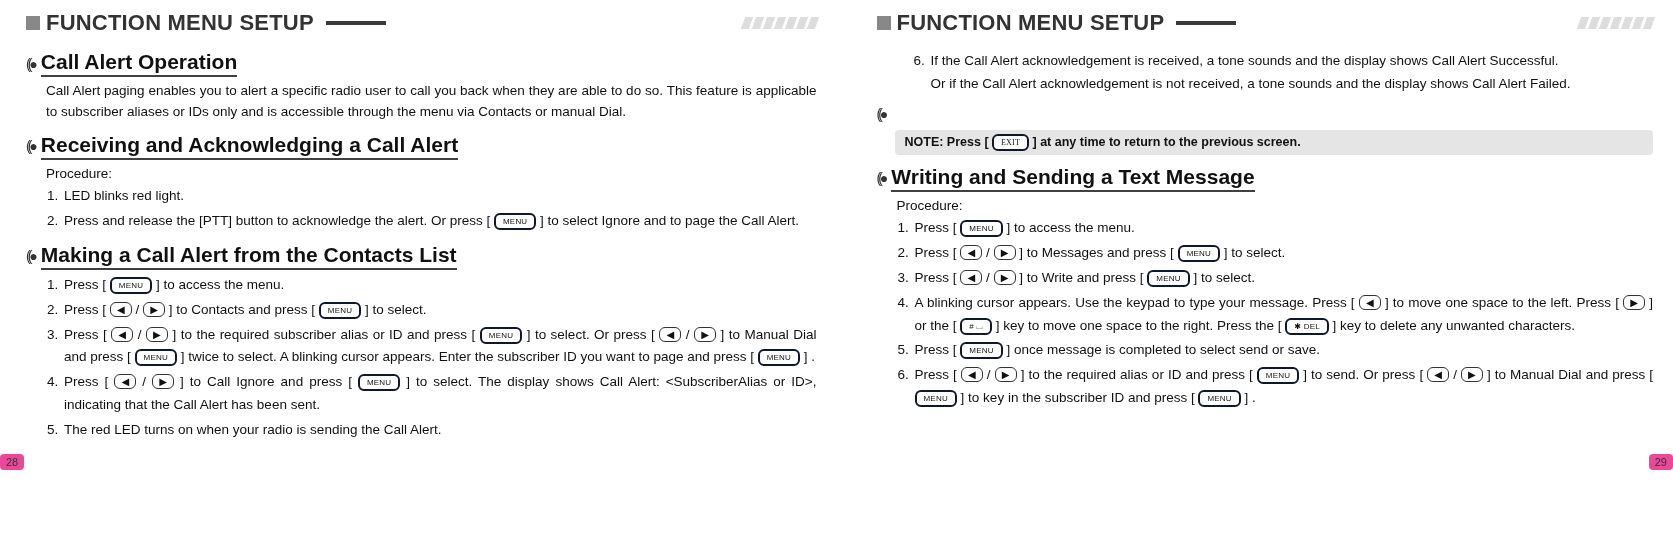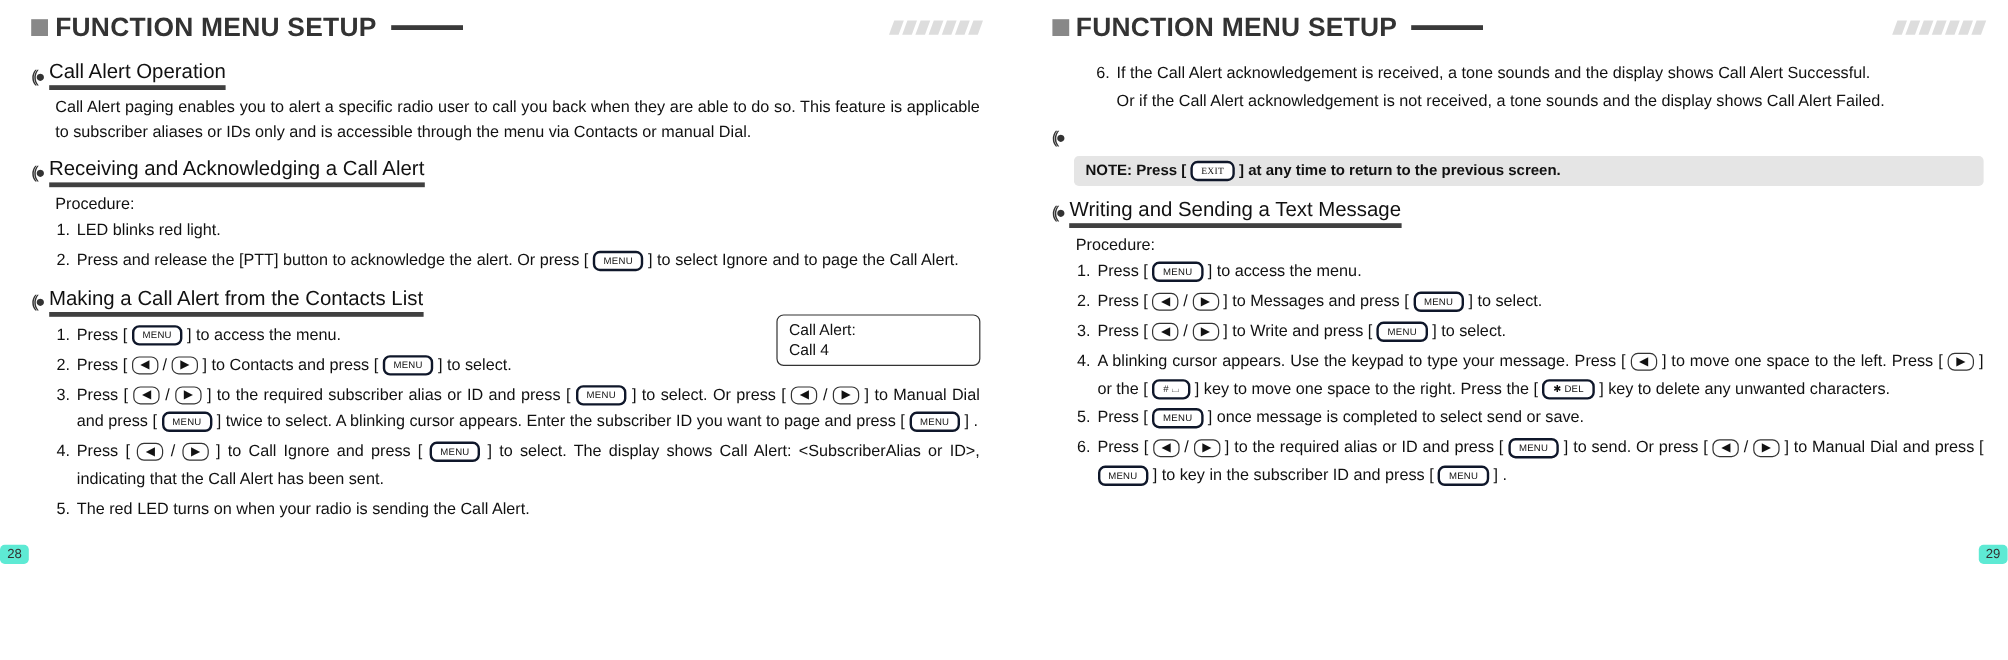--- a/index.html
+++ b/index.html
@@ -1,35 +1,35 @@
 <!DOCTYPE html>
 <html><head>
 <meta charset="utf-8">
 <style>
   * { box-sizing: border-box; margin: 0; padding: 0; }
   html, body { width: 1673px; height: 550px; font-family: Arial, Helvetica, sans-serif; color: #111; }
   body { display: flex; }
   .page { width: 836.5px; height: 474px; position: relative; padding: 10px 20px 0 26px; }
   .page-right { padding-left: 40px; padding-right: 20px; }
-  .page-num { position: absolute; bottom: 4px; font-size: 11px; color: #333; background: #5eead4; padding: 2px 6px; border-radius: 4px; }
+  .page-num { position: absolute; bottom: 4px; font-size: 11px; color: #333; background: #ec4899; padding: 2px 6px; border-radius: 4px; }
   .page-num.left { left: 0; }
   .page-num.right { right: 0; }
 
   .title-row { display: flex; align-items: center; gap: 6px; margin-bottom: 14px; }
   .title-square { width: 14px; height: 14px; background: #888; }
   .title-text { font-family: "Arial Narrow", Arial, sans-serif; font-weight: 700; font-stretch: condensed; font-size: 22px; letter-spacing: 0.2px; color: #333; }
   .title-bar { flex: 1; height: 4px; margin-left: 6px; position: relative; }
   .title-bar::before { content:""; position:absolute; left:0; top:0; height:4px; width:100%; background: linear-gradient(90deg,#3a3a3a 0 60px,transparent 60px); }
   .stripes { position: absolute; right: 0; top: -4px; display: flex; gap: 3px; }
   .stripes span { display:block; width:8px; height:12px; background:#ddd; transform: skewX(-20deg); }
 
   .sec { margin: 10px 0 8px 0; }
   .sec-head { display:flex; align-items:center; gap:6px; margin-bottom: 4px; }
   .wave { font-size: 14px; color:#333; letter-spacing:-3px; }
-  .sec-title { font-size: 17px; font-weight: 400; border-bottom: 4px solid #404040; padding-bottom:1px; }
+  .sec-title { font-size: 21px; font-weight: 700; border-bottom: 2px solid #404040; padding-bottom:1px; }
   .sec-body { font-size: 13.5px; line-height: 1.55; padding-left: 20px; text-align: justify; }
   ol { padding-left: 36px; font-size: 13.5px; line-height: 1.7; }
   ol li { padding-left: 2px; margin-bottom: 2px; }
 
   .btn-icon { display:inline-block; border:2px solid #0f172a; border-radius:6px; padding:0 7px; font-size:8px; line-height:13px; vertical-align:1px; background:#fff; font-weight:400; letter-spacing:0.2px; }
   .btn-arrow { display:inline-block; border:1px solid #333; border-radius:6px; width:22px; height:15px; line-height:13px; text-align:center; font-size:10px; vertical-align:1px; background:#fff; }
 
   .display-box { float:right; border:1px solid #333; border-radius:6px; padding:4px 10px; font-size:13px; width:170px; margin: -6px 0 6px 10px; line-height:1.3; }
 
   .note-box { background:#e5e5e5; border-radius:4px; padding:4px 10px; font-size:12.5px; margin: 6px 0 8px 18px; font-family: Georgia, 'Times New Roman', serif; }
@@ -78,24 +78,20 @@
       </li>
     </ol>
   </div>
 
   <div class="sec">
     <div class="sec-head">
       <span class="wave">((●</span>
       <span class="sec-title">Making a Call Alert from the Contacts List</span>
     </div>
     <div style="padding-left:20px; position:relative;">
-      <div class="display-box">
-        <div>Call Alert:</div>
-        <div>Call 4</div>
-      </div>
       <ol style="padding-left:16px;">
         <li><span>Press [ </span><span class="btn-icon">MENU</span><span> ] to access the menu.</span></li>
         <li><span>Press [ </span><span class="btn-arrow">◀</span><span> / </span><span class="btn-arrow">▶</span><span> ] to Contacts and press [ </span><span class="btn-icon">MENU</span><span> ] to select.</span></li>
         <li style="text-align:justify;"><span>Press [ </span><span class="btn-arrow">◀</span><span> / </span><span class="btn-arrow">▶</span><span> ] to the required subscriber alias or ID and press [ </span><span class="btn-icon">MENU</span><span> ] to select. Or press [ </span><span class="btn-arrow">◀</span><span> / </span><span class="btn-arrow">▶</span><span> ] to Manual Dial and press [ </span><span class="btn-icon">MENU</span><span> ] twice to select. A blinking cursor appears. Enter the subscriber ID you want to page and press [ </span><span class="btn-icon">MENU</span><span> ] .</span></li>
         <li style="text-align:justify;"><span>Press [ </span><span class="btn-arrow">◀</span><span> / </span><span class="btn-arrow">▶</span><span> ] to Call Ignore and press [ </span><span class="btn-icon">MENU</span><span> ] to select. The display shows Call Alert: &lt;SubscriberAlias or ID&gt;, indicating that the Call Alert has been sent.</span></li>
         <li>The red LED turns on when your radio is sending the Call Alert.</li>
       </ol>
     </div>
   </div>
 

